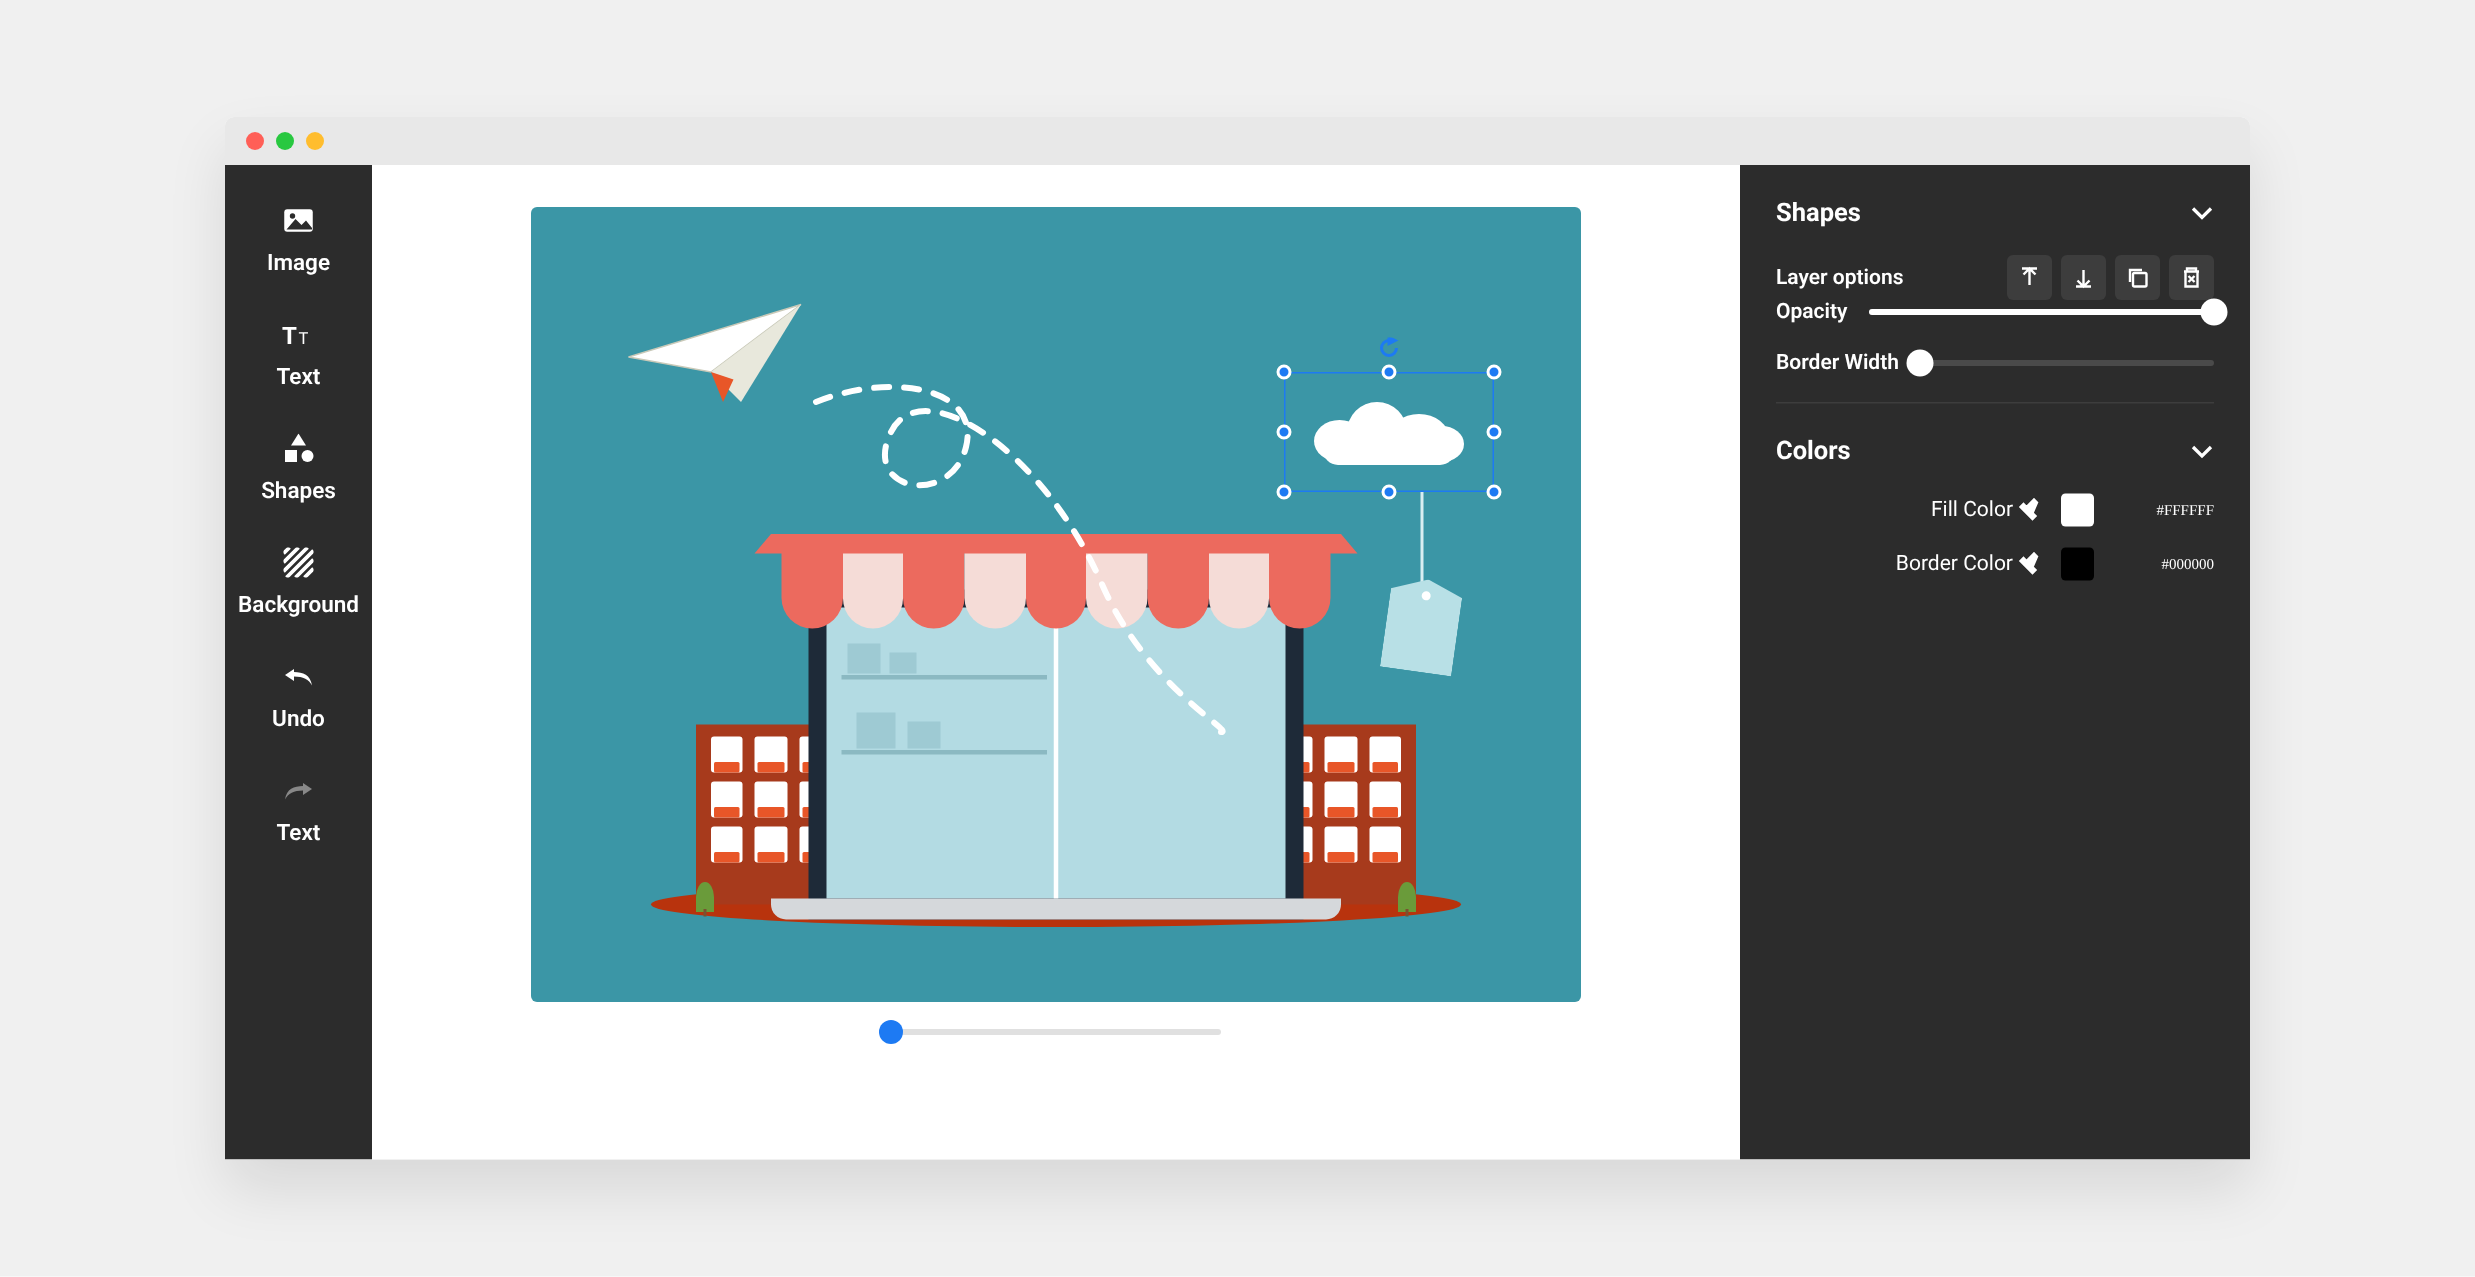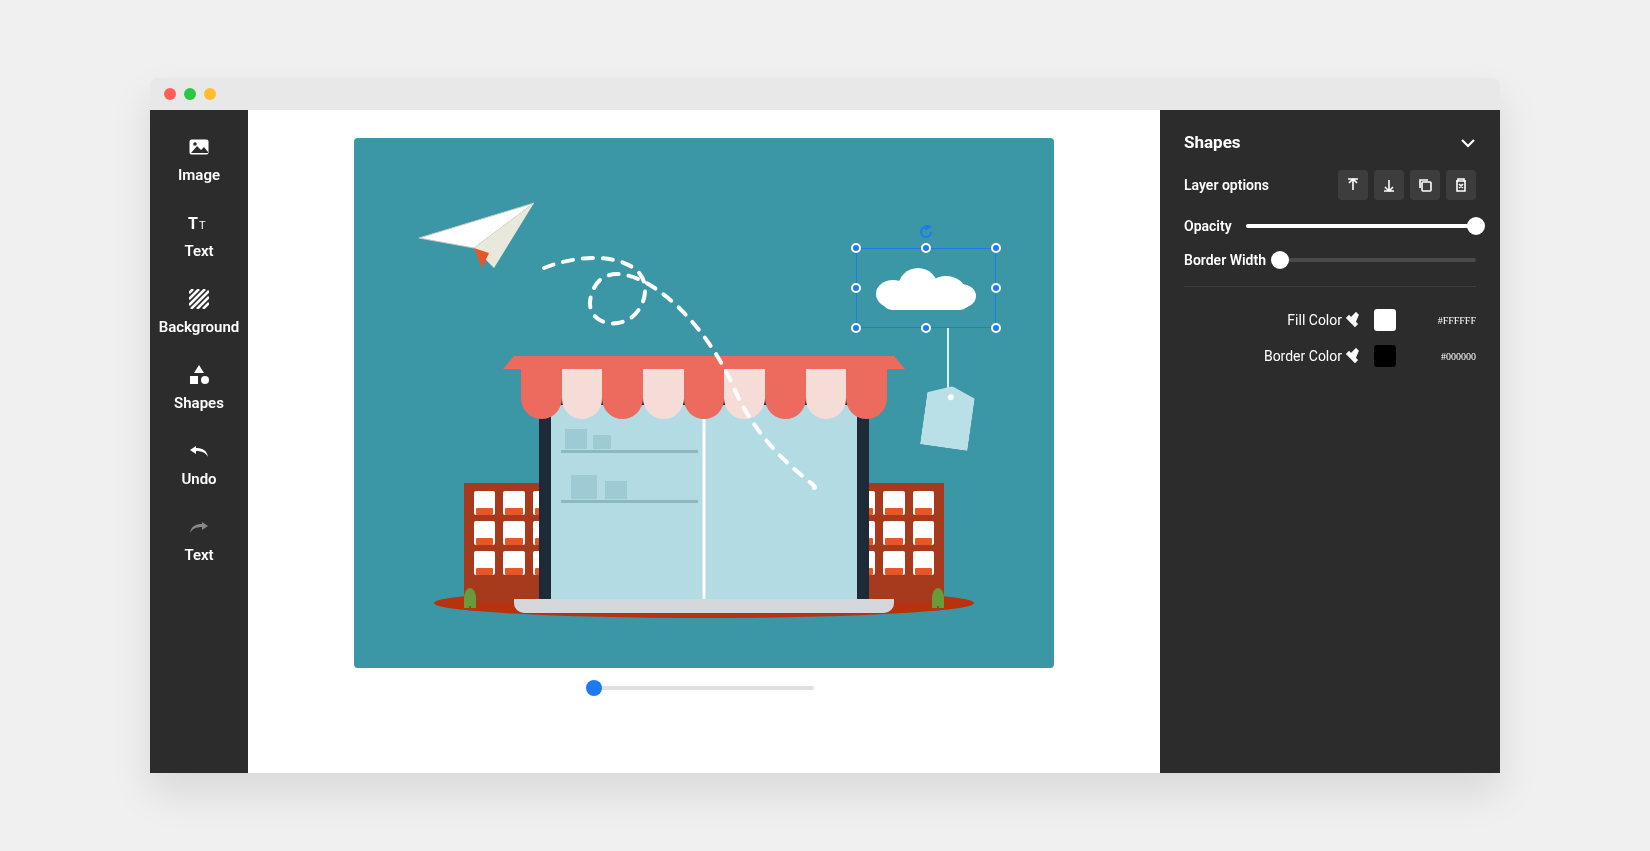--- a/index.html
+++ b/index.html
@@ -14,21 +14,21 @@
   .sidebar { width: 98px; background: #2c2c2c; display: flex; flex-direction: column; padding-top: 12px; }
   .side-item { display: flex; flex-direction: column; align-items: center; justify-content: center; padding: 14px 0; cursor: pointer; color: #fff; gap: 8px; }
   .side-item .icon { width: 22px; height: 22px; display: flex; align-items: center; justify-content: center; }
   .side-item .label { font-size: 15px; font-weight: 600; }
   .canvas-wrap { flex: 1; background: #fff; display: flex; flex-direction: column; align-items: center; padding: 28px 24px 12px; position: relative; }
   .canvas { width: 700px; height: 530px; background: #3b96a6; border-radius: 4px; position: relative; overflow: visible; }
   .zoom-bar { margin-top: 18px; width: 220px; height: 4px; background: #e0e0e0; border-radius: 2px; position: relative; }
   .zoom-handle { position: absolute; left: 0%; top: 50%; transform: translate(-50%,-50%); width: 16px; height: 16px; border-radius: 50%; background: #1d7af3; }
   .panel { width: 340px; background: #2c2c2c; color: #fff; padding: 22px 24px; overflow-y: auto; }
   .section-h { display: flex; justify-content: space-between; align-items: center; font-weight: 700; font-size: 17px; margin-bottom: 18px; cursor: pointer; }
-  .row { display: flex; align-items: center; justify-content: space-between; margin-bottom: 18px; font-size: 14px; }
+  .row { display: flex; align-items: center; justify-content: space-between; font-size: 14px; }
   .row-label { font-weight: 600; }
   .layer-btns { display: flex; gap: 6px; }
   .layer-btn { width: 30px; height: 30px; background: #3d3d3d; border-radius: 4px; display: flex; align-items: center; justify-content: center; cursor: pointer; }
   .slider-row { display: flex; align-items: center; gap: 14px; margin-bottom: 18px; }
   .slider-label { font-size: 14px; font-weight: 600; white-space: nowrap; }
   .slider { flex: 1; height: 4px; background: #4a4a4a; border-radius: 2px; position: relative; }
   .slider-fill { position: absolute; left: 0; top: 0; bottom: 0; background: #fff; border-radius: 2px; }
   .slider-thumb { position: absolute; top: 50%; transform: translate(-50%,-50%); width: 18px; height: 18px; border-radius: 50%; background: #fff; }
   .divider { height: 1px; background: #3d3d3d; margin: 14px 0 22px; }
   .color-row { display: flex; align-items: center; justify-content: flex-end; margin-bottom: 14px; font-size: 14px; }
@@ -98,35 +98,35 @@
         <span class="icon">
           <svg width="22" height="18" viewBox="0 0 22 18" fill="#fff">
               <text x="0" y="15" font-size="16" font-weight="700" font-family="serif">T</text>
               <text x="11" y="15" font-size="11" font-family="serif">T</text>
             </svg>
         </span>
         <span class="label">Text</span>
       </div>
       <div class="side-item">
         <span class="icon">
-          <svg width="20" height="20" viewBox="0 0 20 20" fill="none">
-              <path d="M0 4 L4 0 M0 10 L10 0 M0 16 L16 0 M2 20 L20 2 M8 20 L20 8 M14 20 L20 14" stroke="#fff" stroke-width="2.5"></path>
-            </svg>
-        </span>
-        <span class="label">Background</span>
-      </div>
-      <div class="side-item">
-        <span class="icon">
           <svg width="22" height="20" viewBox="0 0 22 20" fill="#fff">
               <polygon points="11,0 16,8 6,8"></polygon>
               <rect x="2" y="11" width="8" height="8"></rect>
               <circle cx="17" cy="15" r="4"></circle>
             </svg>
         </span>
         <span class="label">Shapes</span>
+      </div>
+      <div class="side-item">
+        <span class="icon">
+          <svg width="20" height="20" viewBox="0 0 20 20" fill="none">
+              <path d="M0 4 L4 0 M0 10 L10 0 M0 16 L16 0 M2 20 L20 2 M8 20 L20 8 M14 20 L20 14" stroke="#fff" stroke-width="2.5"></path>
+            </svg>
+        </span>
+        <span class="label">Background</span>
       </div>
       <div class="side-item">
         <span class="icon">
           <svg width="22" height="14" viewBox="0 0 22 14" fill="#fff">
               <path d="M8 2 L2 6 L8 10 L8 7 C14 7 18 9 20 13 C19 6 14 4 8 4 Z"></path>
             </svg>
         </span>
         <span class="label">Undo</span>
       </div>
       <div class="side-item">
@@ -283,20 +283,28 @@
       <div class="slider-row">
         <span class="slider-label">Border Width</span>
         <div class="slider">
           <div class="slider-fill" style="width:0%"></div>
           <div class="slider-thumb" style="left:0%"></div>
         </div>
       </div>
 
       <div class="divider"></div>
 
+      <div class="section-h">
+        <span>Colors</span>
+        <span>
+          <svg width="16" height="10" viewBox="0 0 16 10" fill="none" stroke="#fff" stroke-width="2.2">
+              <path d="M2 2 L8 8 L14 2"></path>
+            </svg>
+        </span>
+      </div>
       <div class="color-row">
         <span>Fill Color</span>
         <div class="color-tools">
           <span class="eyedrop">
             <svg width="16" height="16" viewBox="0 0 16 16" fill="none" stroke="#fff" stroke-width="1.6">
                 <path d="M13 3 L11 1 L6 6 L4 4 L2 6 L10 14 L12 12 L10 10 Z" fill="#fff"></path>
               </svg>
           </span>
           <span class="swatch" style="background:#FFFFFF"></span>
           <span class="hexval">#FFFFFF</span>

